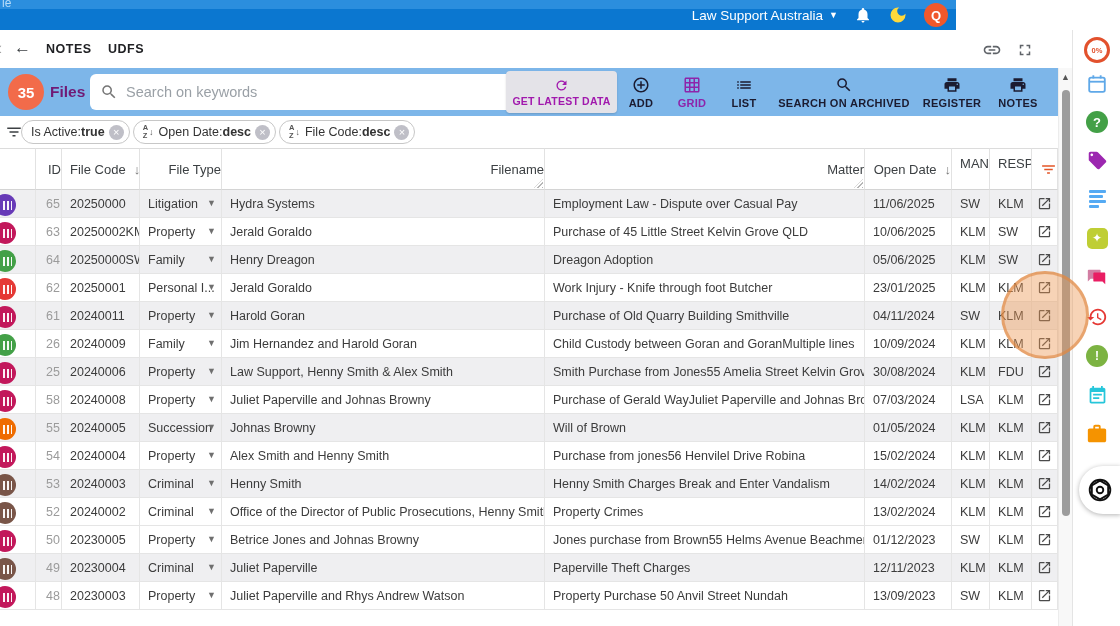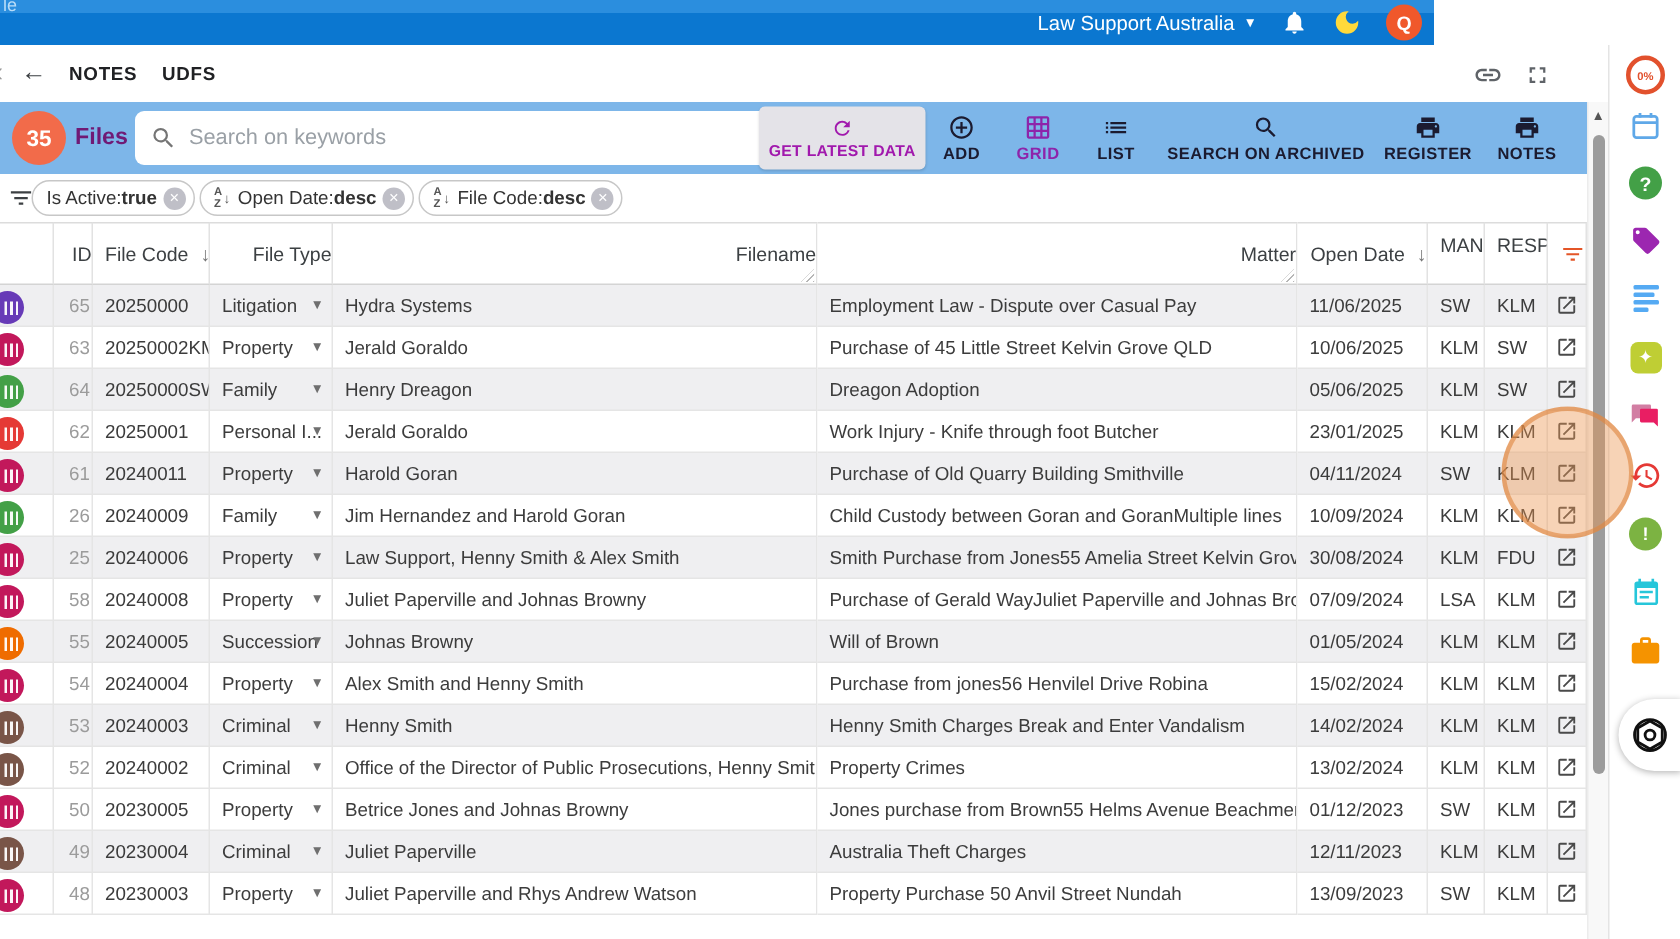--- a/index.html
+++ b/index.html
@@ -440,21 +440,21 @@
 
     <tr>
       <td class="c-icon">
               <span class="type-circle" style="background: rgb(194, 24, 91);"></span>
             </td>
       <td class="c-id">58</td>
       <td class="c-code">20240008</td>
       <td class="c-type"><span>Property</span><span class="dd-caret">▼</span></td>
       <td class="c-name">Juliet Paperville and Johnas Browny</td>
       <td class="c-matter">Purchase of Gerald WayJuliet Paperville and Johnas Brown</td>
-      <td class="c-date">07/09/2024</td>
+      <td class="c-date">07/03/2024</td>
       <td class="c-man">LSA</td>
       <td class="c-resp">KLM</td>
       <td class="c-action">
         <svg width="15" height="15" viewBox="0 0 24 24">
                 <path d="M19 19H5V5h7V3H5a2 2 0 0 0-2 2v14a2 2 0 0 0 2 2h14c1.1 0 2-.9 2-2v-7h-2v7zM14 3v2h3.59l-9.83 9.83 1.41 1.41L19 6.41V10h2V3h-7z"></path>
               </svg>
       </td>
     </tr>
 
     <tr class="alt">
@@ -554,21 +554,21 @@
     </tr>
 
     <tr class="alt">
       <td class="c-icon">
               <span class="type-circle" style="background: rgb(121, 85, 72);"></span>
             </td>
       <td class="c-id">49</td>
       <td class="c-code">20230004</td>
       <td class="c-type"><span>Criminal</span><span class="dd-caret">▼</span></td>
       <td class="c-name">Juliet Paperville</td>
-      <td class="c-matter">Australia Theft Charges</td>
+      <td class="c-matter">Paperville Theft Charges</td>
       <td class="c-date">12/11/2023</td>
       <td class="c-man">KLM</td>
       <td class="c-resp">KLM</td>
       <td class="c-action">
         <svg width="15" height="15" viewBox="0 0 24 24">
                 <path d="M19 19H5V5h7V3H5a2 2 0 0 0-2 2v14a2 2 0 0 0 2 2h14c1.1 0 2-.9 2-2v-7h-2v7zM14 3v2h3.59l-9.83 9.83 1.41 1.41L19 6.41V10h2V3h-7z"></path>
               </svg>
       </td>
     </tr>
 

